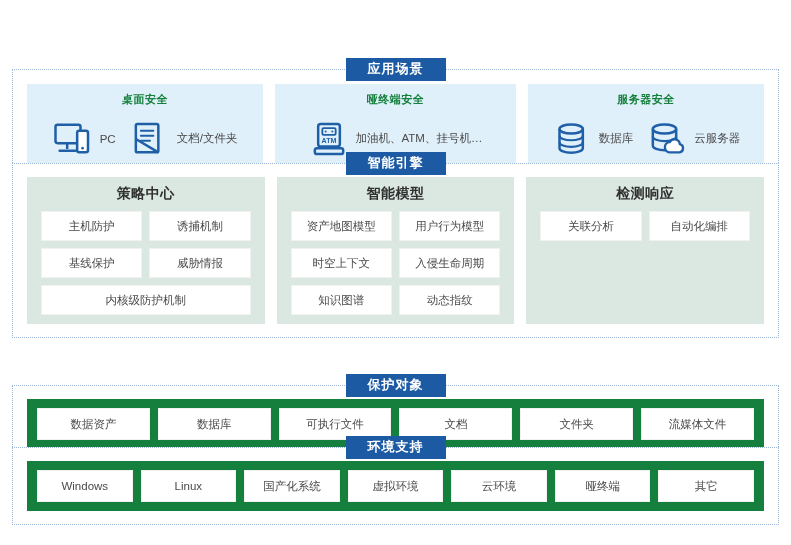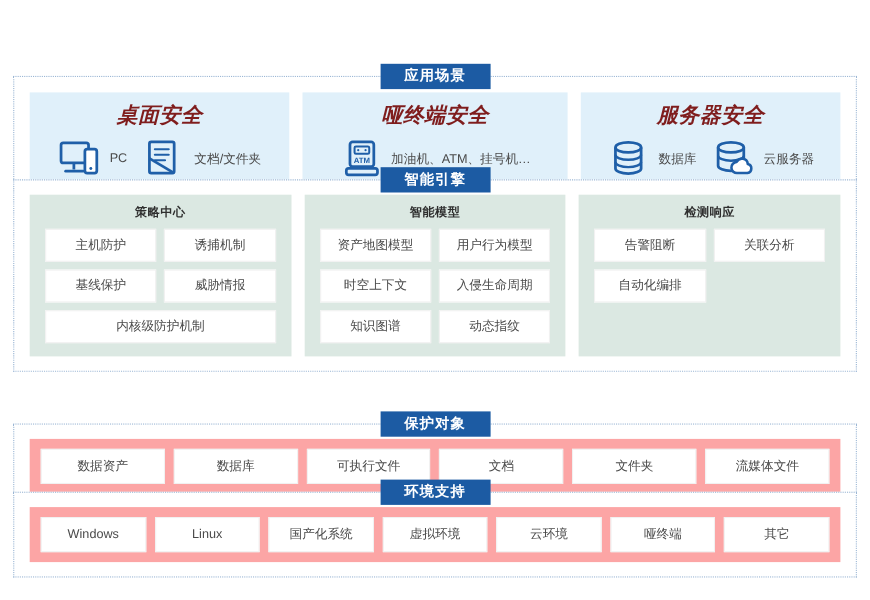--- a/index.html
+++ b/index.html
@@ -66,26 +66,25 @@
     background: #e0f0fa;
     flex: 1 1 0;
     box-sizing: border-box;
     padding-top: 8px;
     display: flex;
     flex-direction: column;
     align-items: center;
   }
   .scenario-card.wide { flex: 1.02 1 0; }
   .scenario-name {
-    font-size: 19px;
+    font-size: 11px;
     font-weight: bold;
-    color: #7f1d1d;
+    color: #15803d;
     letter-spacing: 0.5px;
     margin-bottom: 5px;
-    font-style: italic;
   }
   .scenario-items {
     display: flex;
     align-items: center;
     justify-content: center;
     gap: 14px;
     flex: 1;
     width: 100%;
   }
   .scenario-item {
@@ -119,21 +118,21 @@
   }
   .engine-card {
     background: #dbe8e2;
     flex: 1 1 0;
     box-sizing: border-box;
     padding: 8px 14px 10px 14px;
     display: flex;
     flex-direction: column;
   }
   .engine-name {
-    font-size: 11px;
+    font-size: 14px;
     font-weight: bold;
     color: #2f2f2f;
     text-align: center;
     letter-spacing: 0.5px;
     margin-bottom: 8px;
   }
   .chip-grid {
     display: flex;
     flex-wrap: wrap;
     gap: 7px;
@@ -153,21 +152,21 @@
   }
   .chip.full { flex: 0 0 100%; }
 
   
   #sec-objects {
     top: 361px;
     height: 78px;
     margin-top: 24px;
   }
   .strip {
-    background: #fca5a5;
+    background: #15803d;
     margin: 13px 14px 13px 14px;
     padding: 9px 10px;
     box-sizing: border-box;
     display: flex;
     gap: 8px;
   }
   .strip .chip {
     flex: 1 1 0;
     height: 32px;
     line-height: 30px;
@@ -279,21 +278,20 @@
           <div class="chip">时空上下文</div>
           <div class="chip">入侵生命周期</div>
           <div class="chip">知识图谱</div>
           <div class="chip">动态指纹</div>
         </div>
       </div>
 
       <div class="engine-card">
         <div class="engine-name">检测响应</div>
         <div class="chip-grid">
-          <div class="chip">告警阻断</div>
           <div class="chip">关联分析</div>
           <div class="chip">自动化编排</div>
         </div>
       </div>
 
     </div>
   </div>
 
   <div class="section" id="sec-objects">
     <div class="section-title">保护对象</div>

